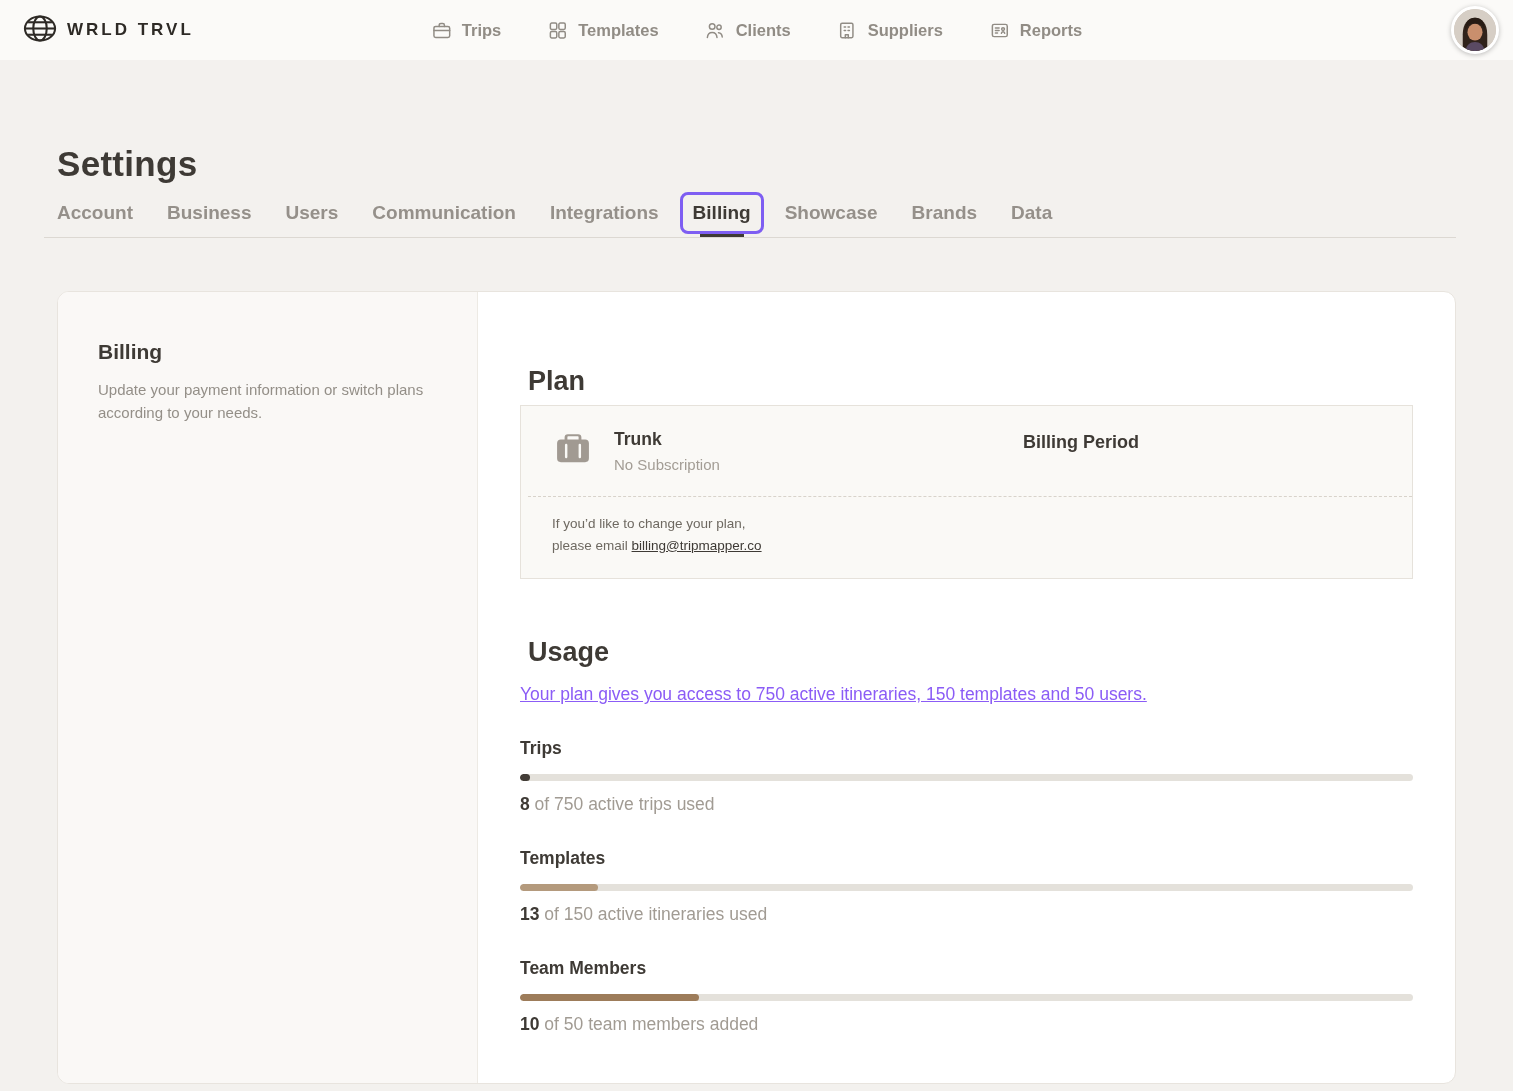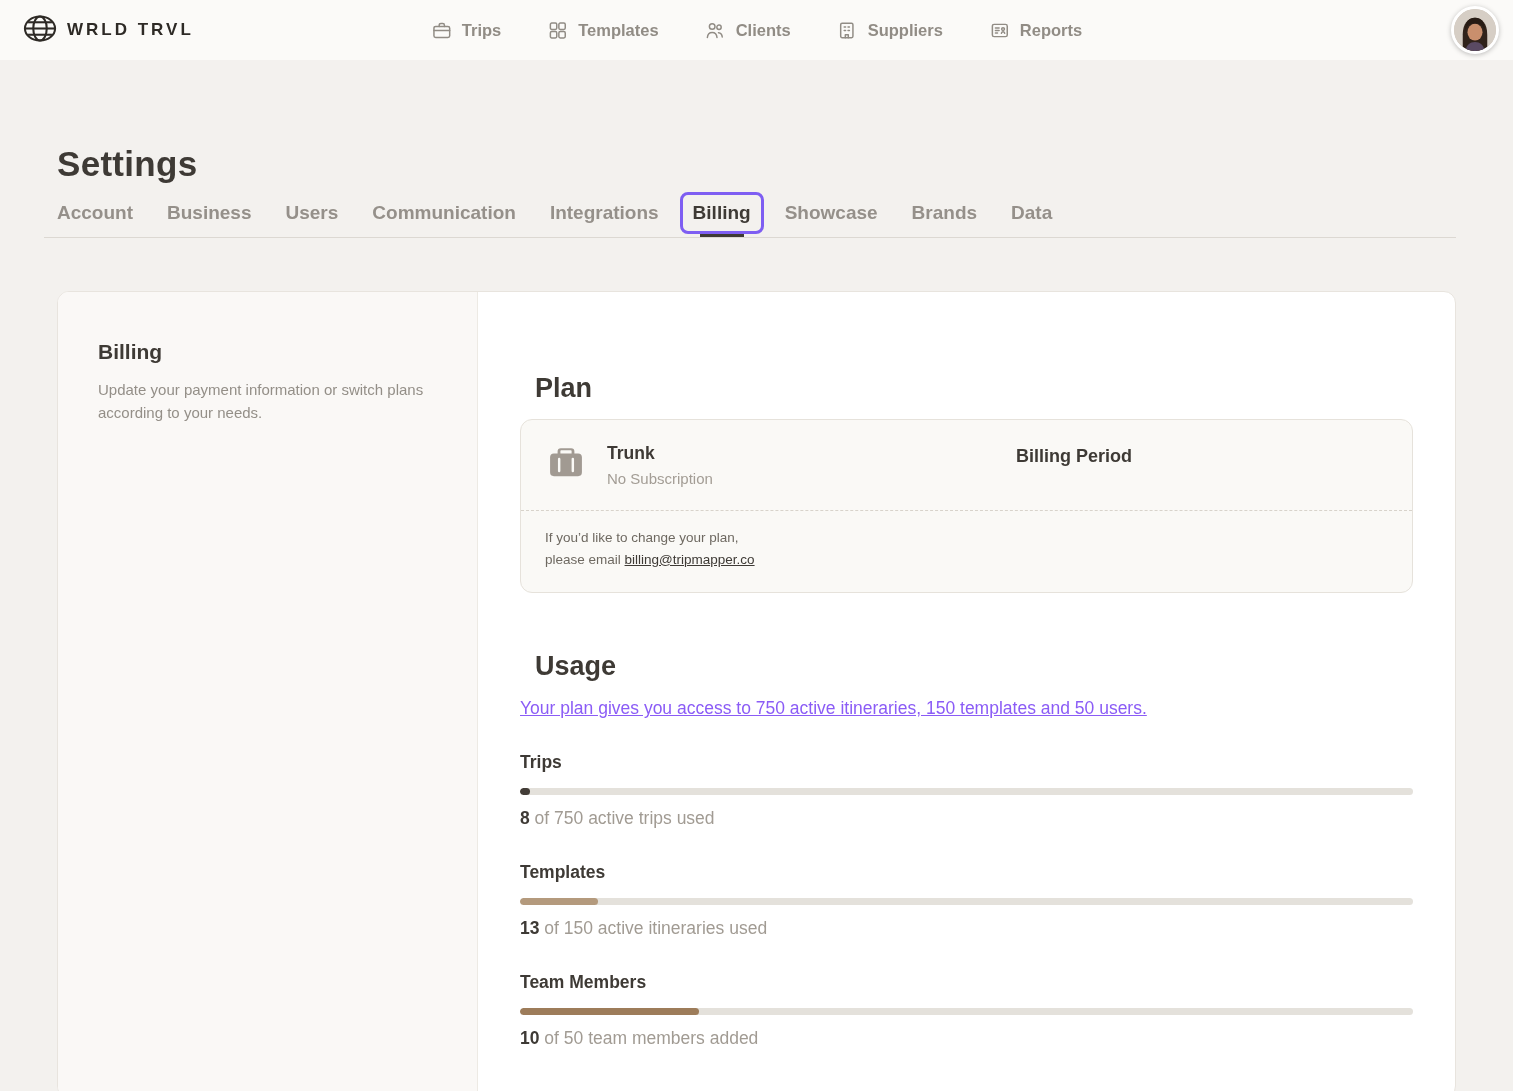--- a/index.html
+++ b/index.html
@@ -66,24 +66,24 @@
     overflow: hidden;
   }
   .card-aside {
     flex: 0 0 420px; background: #faf8f6; border-right: 1px solid #edeae4;
     padding: 48px 40px;
   }
   .aside-title { font-size: 21px; font-weight: 700; margin: 0; color: #3e3a35; }
   .aside-desc { font-size: 15px; color: #948f88; line-height: 1.55; margin: 14px 0 0; max-width: 335px; }
 
   .card-main { flex: 1; padding: 66px 42px 48px; }
-  .section-heading { font-size: 27px; font-weight: 700; margin: 15px; color: #3e3a35; }
-
-  
-  .plan-box { margin-top: 6px; border: 1px solid #e6e2db; border-radius: 12px; background: #faf9f6; }
+  .section-heading { font-size: 27px; font-weight: 700; margin: 8px; color: #3e3a35; }
+
+  
+  .plan-box { margin-top: 6px; border: 1px solid #e6e2db; border-radius: 0; background: #faf9f6; padding-left: 7px; }
   .plan-top { display: flex; align-items: center; padding: 22px 24px; }
   .plan-left { display: flex; align-items: center; flex: 0 0 471px; }
   .plan-names { margin-left: 20px; }
   .plan-name { font-size: 17.5px; font-weight: 700; color: #3e3a35; }
   .plan-status { font-size: 15px; color: #a39d95; margin-top: 6px; }
   .billing-period-label { font-size: 18px; font-weight: 700; color: #3e3a35; align-self: flex-start; margin-top: 4px; }
   .plan-divider { border-top: 1px dashed #d8d3cb; }
   .plan-bottom { padding: 16px 24px 22px; font-size: 13.5px; color: #6e6961; line-height: 1.6; }
   .plan-bottom a { color: #3e3a35; text-decoration: underline; cursor: pointer; }
 

